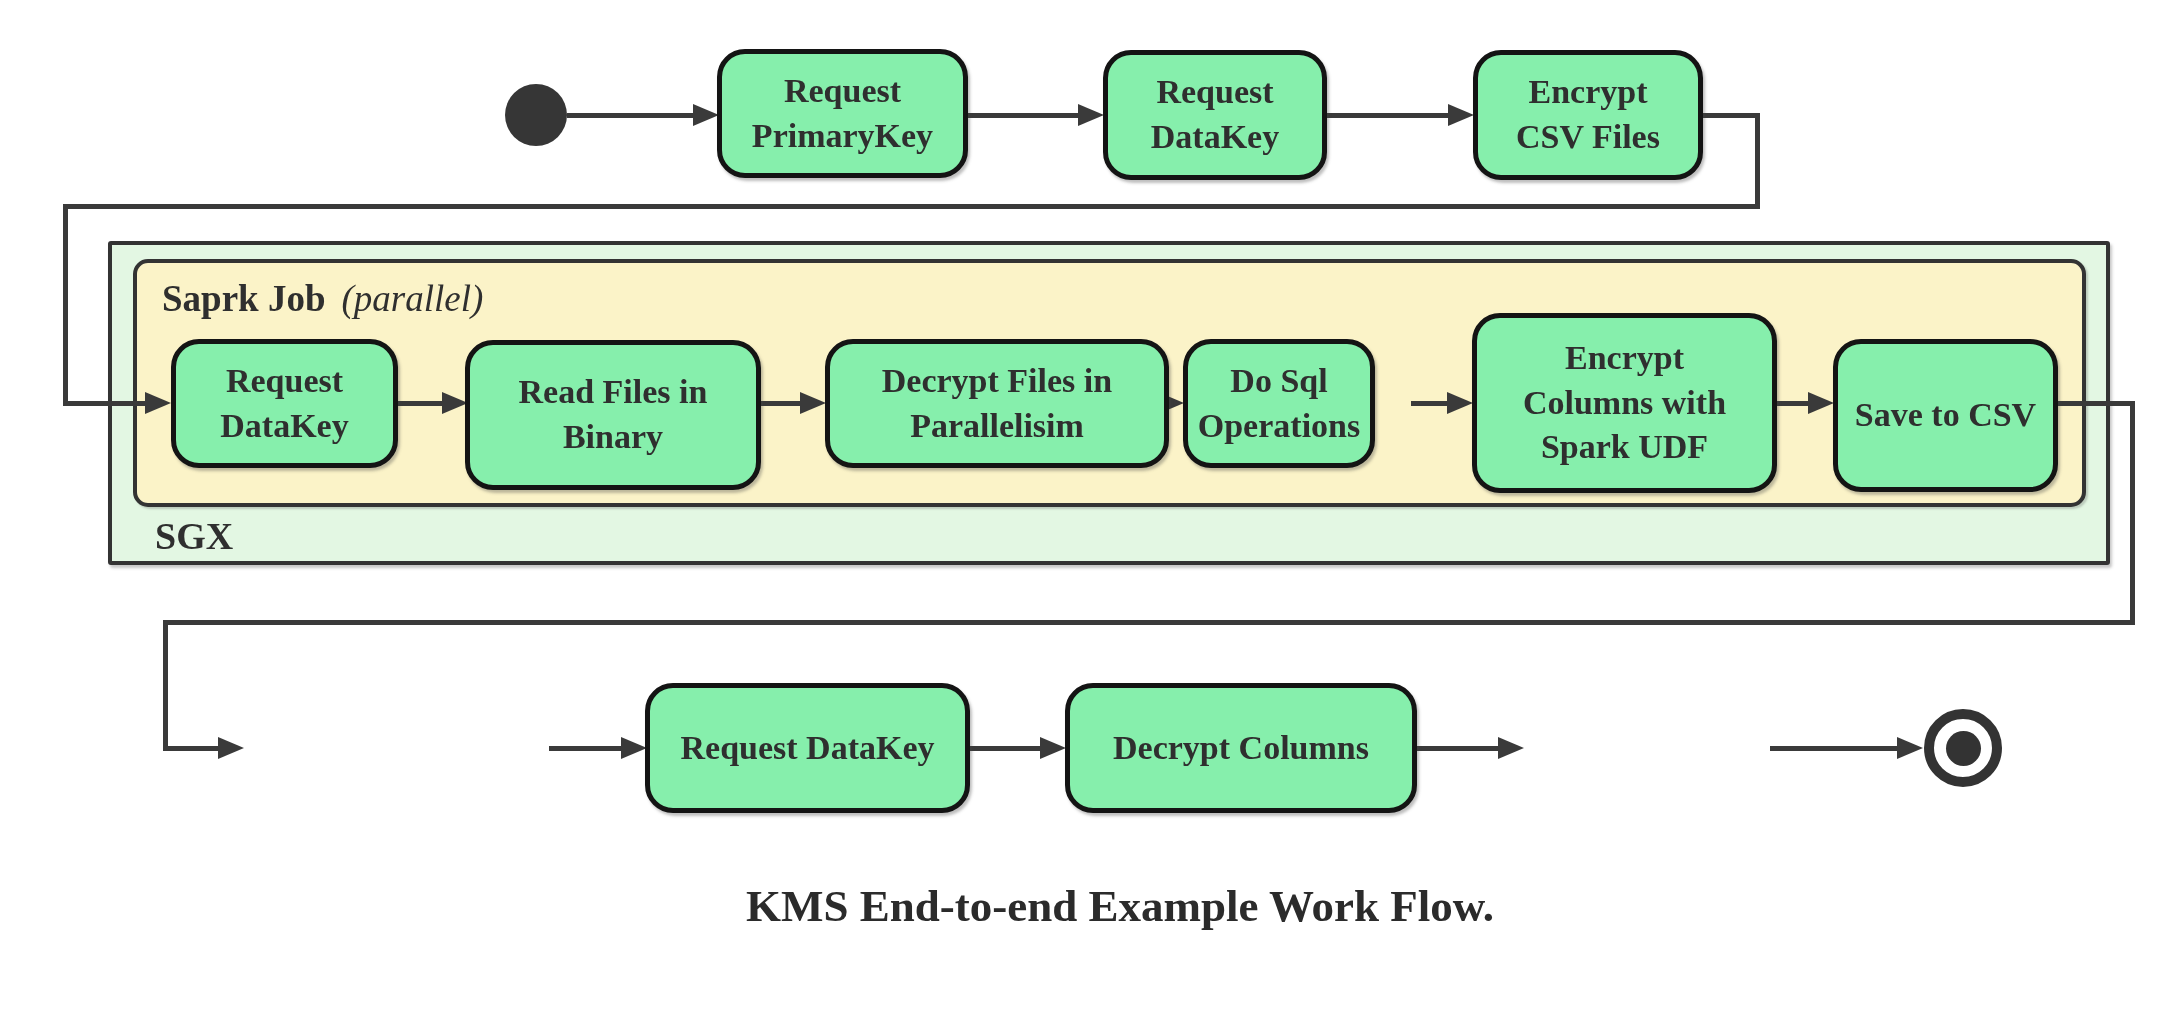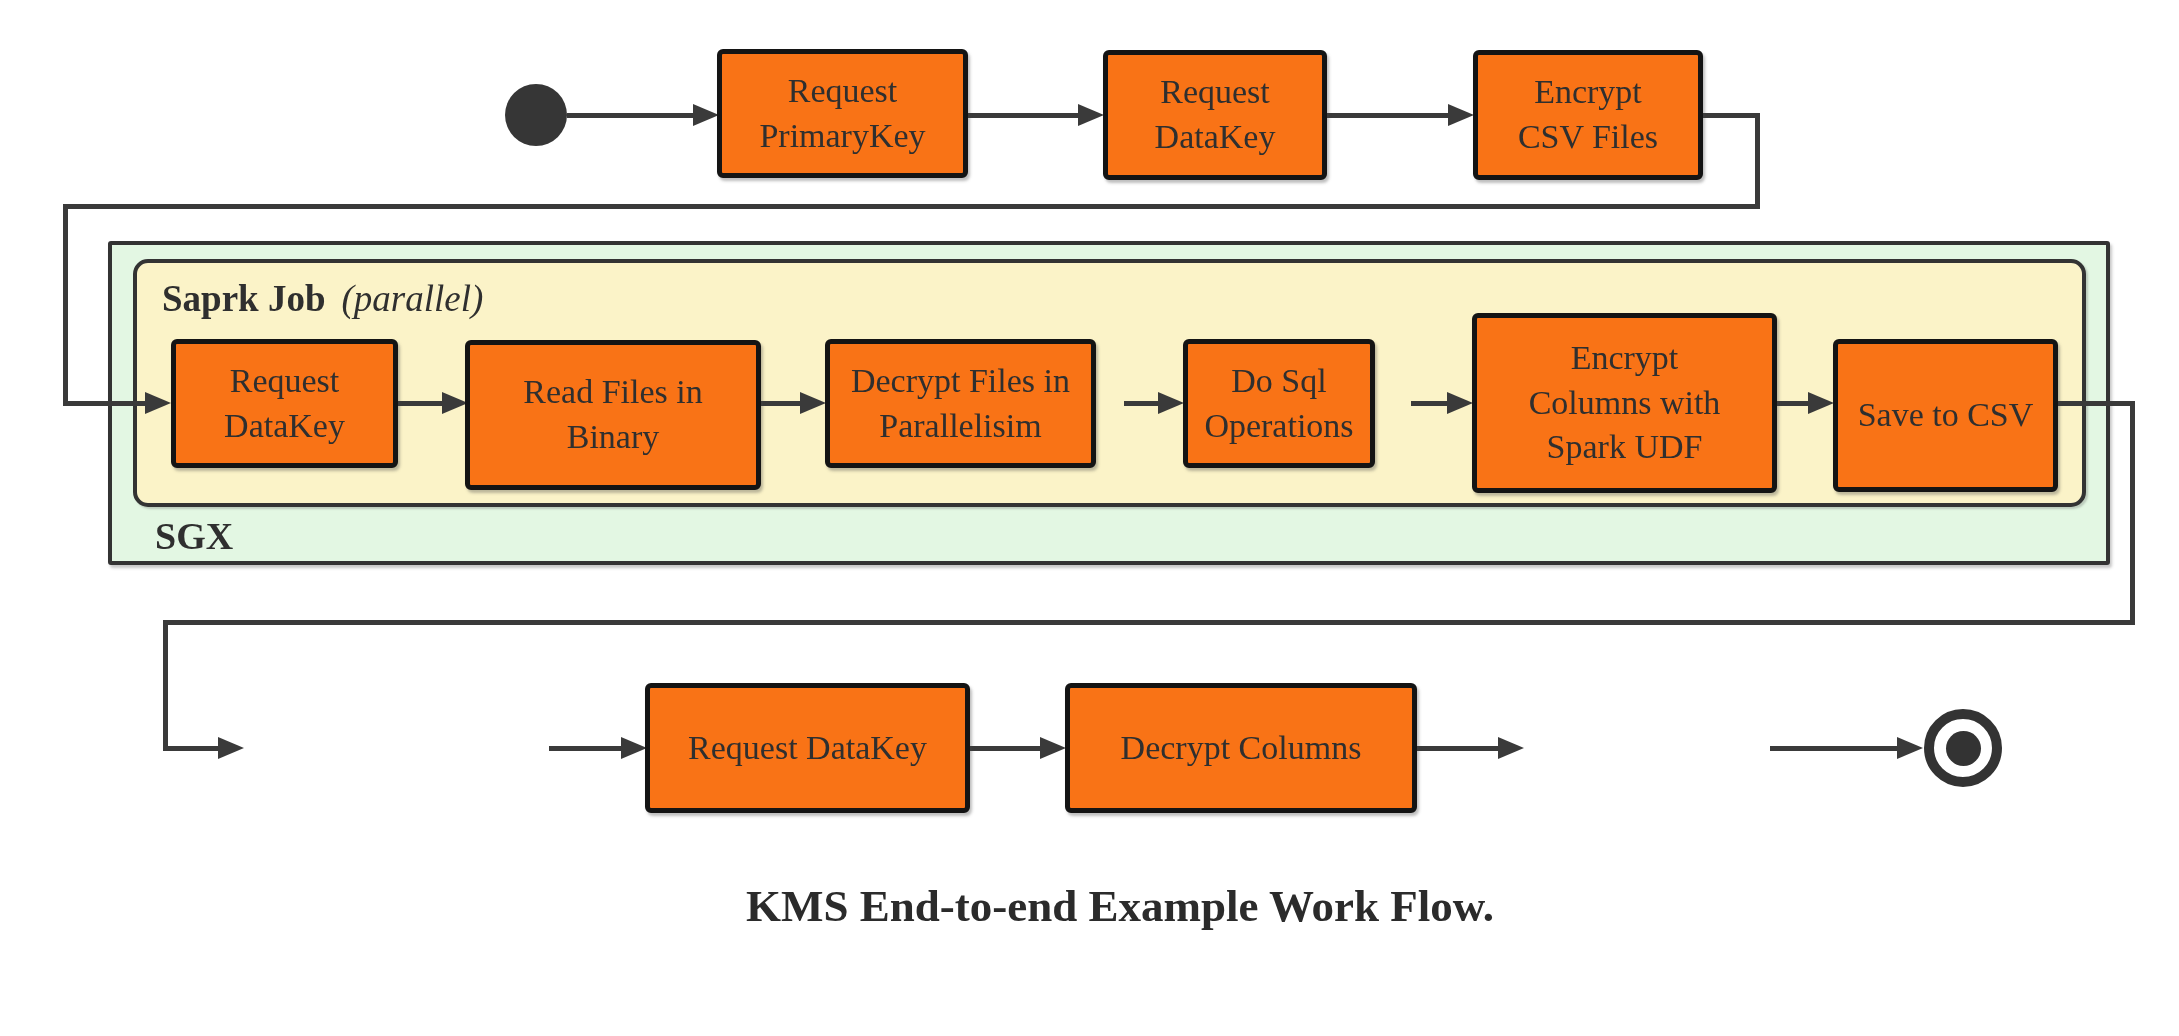--- a/index.html
+++ b/index.html
@@ -1,23 +1,23 @@
 <!DOCTYPE html>
 <html><head>
 <meta charset="utf-8">
 <style>
   html,body { margin:0; padding:0; background:#ffffff; }
   body { font-family:"Liberation Serif","DejaVu Serif",serif; }
   .stage { position:relative; width:2179px; height:1036px; background:#ffffff; overflow:hidden; }
 
   .node {
     position:absolute; box-sizing:border-box;
-    background:#f97316; border:5px solid #141414; border-radius:6px;
+    background:#86efac; border:5px solid #141414; border-radius:28px;
     display:flex; align-items:center; justify-content:center;
-    text-align:center; font-weight:normal; font-size:34px; line-height:1.32;
+    text-align:center; font-weight:bold; font-size:34px; line-height:1.32;
     color:#2f2f2f; white-space:pre-line;
     box-shadow:2px 3px 3px rgba(70,70,70,0.35);
   }
   .container-sgx {
     position:absolute; box-sizing:border-box;
     background:#e3f7e3; border:4px solid #333333; border-radius:3px;
     box-shadow:2px 3px 3px rgba(70,70,70,0.3);
   }
   .container-spark {
     position:absolute; box-sizing:border-box;
@@ -109,21 +109,21 @@
 PrimaryKey</div>
   <div class="node" style="left:1103px; top:50px; width:224px; height:130px;">Request
 DataKey</div>
   <div class="node" style="left:1473px; top:50px; width:230px; height:130px;">Encrypt
 CSV Files</div>
 
   <div class="node" style="left:171px; top:339px; width:227px; height:129px;">Request
 DataKey</div>
   <div class="node" style="left:465px; top:340px; width:296px; height:150px;">Read Files in
 Binary</div>
-  <div class="node" style="left:825px; top:339px; width:271px; height:129px;">Decrypt Files in
+  <div class="node" style="left:825px; top:339px; width:344px; height:129px;">Decrypt Files in
 Parallelisim</div>
   <div class="node" style="left:1183px; top:339px; width:192px; height:129px;">Do Sql
 Operations</div>
   <div class="node" style="left:1472px; top:313px; width:305px; height:180px;">Encrypt
 Columns with
 Spark UDF</div>
   <div class="node" style="left:1833px; top:339px; width:225px; height:153px;">Save to CSV</div>
 
   <div class="node" style="left:645px; top:683px; width:325px; height:130px;">Request DataKey</div>
   <div class="node" style="left:1065px; top:683px; width:352px; height:130px;">Decrypt Columns</div>

